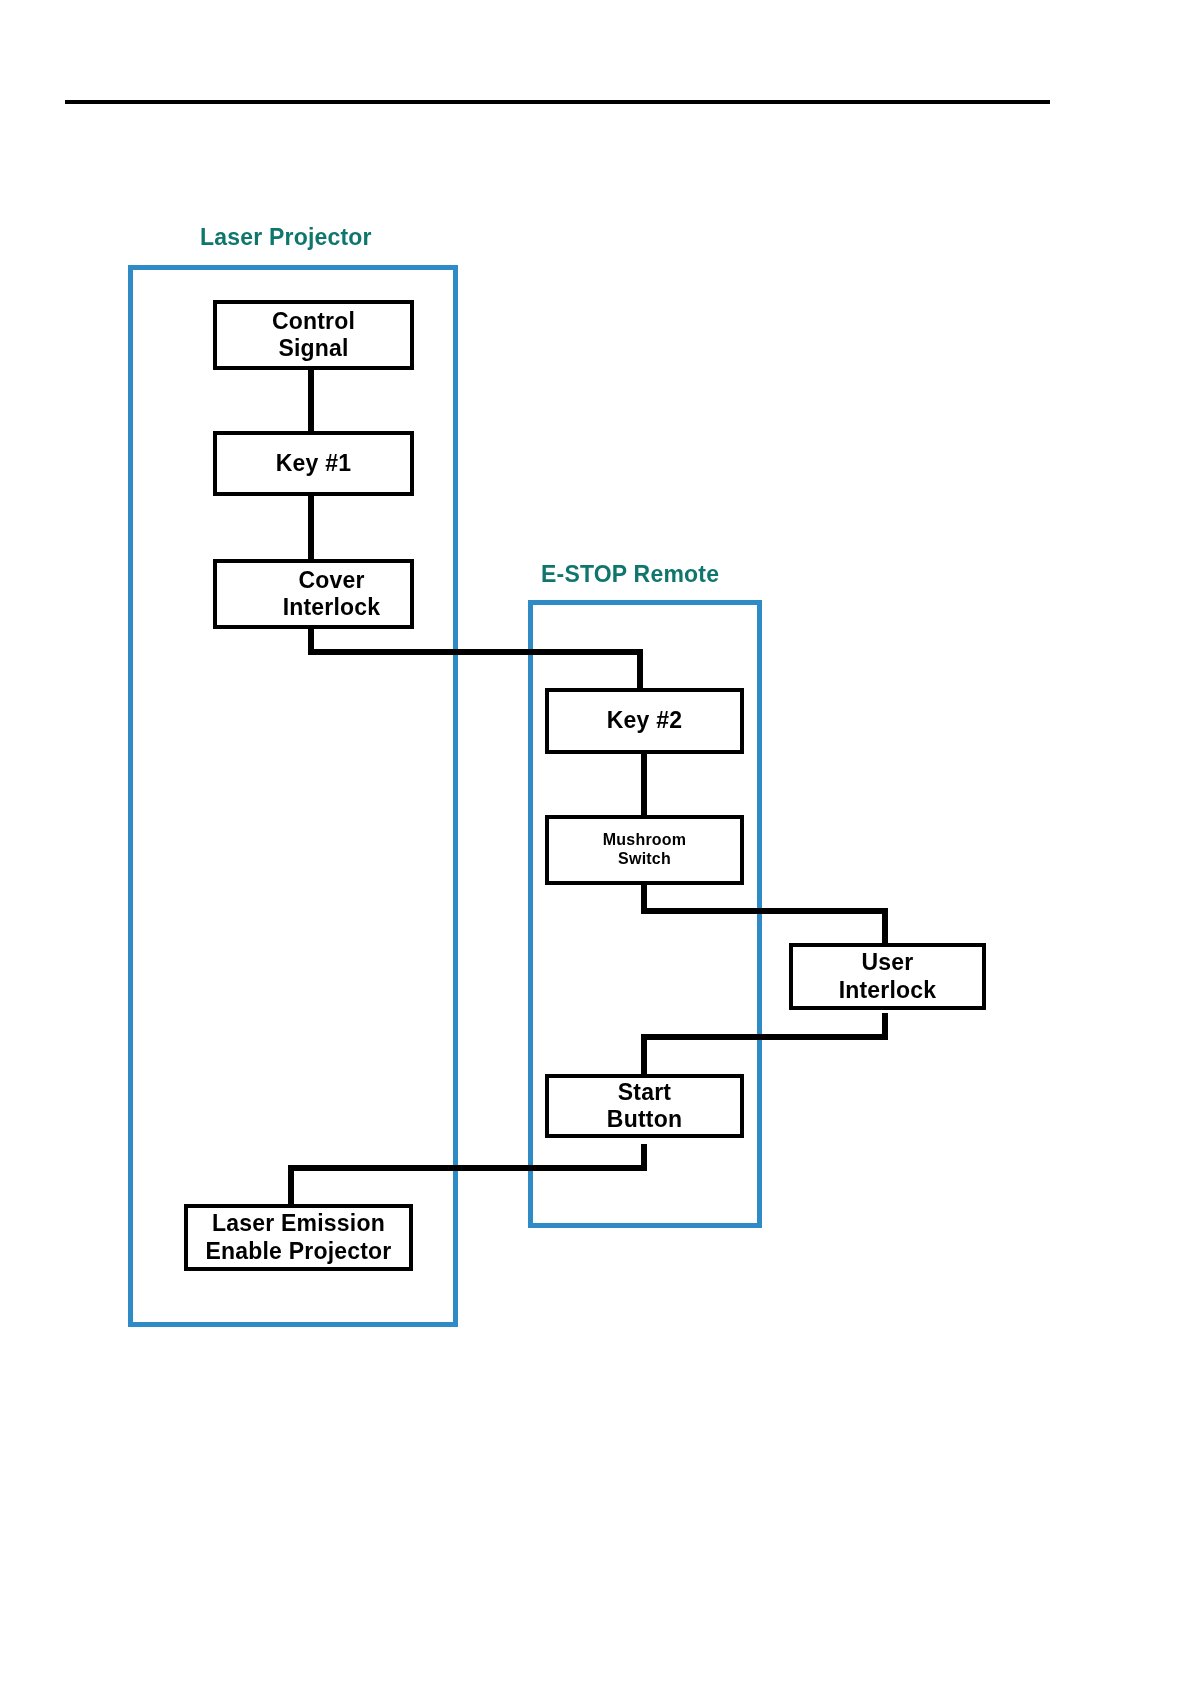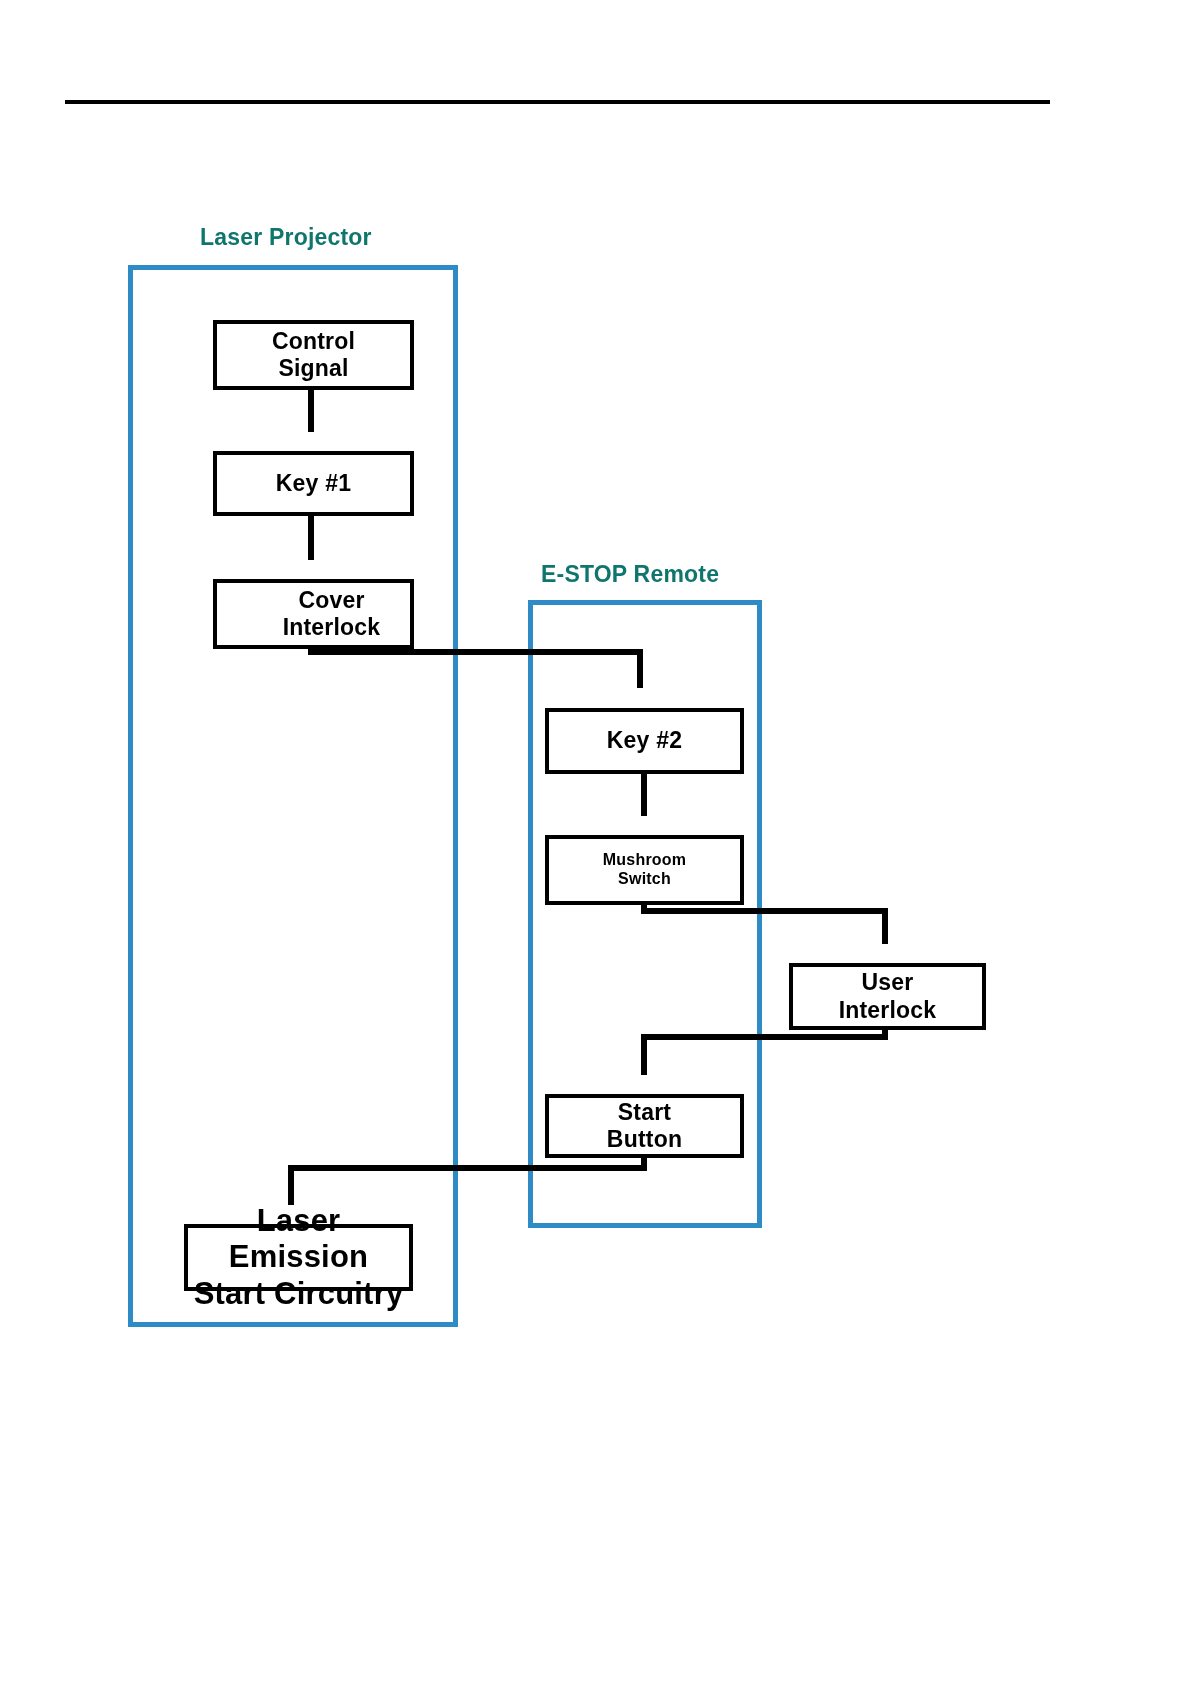--- a/index.html
+++ b/index.html
@@ -48,21 +48,20 @@
     background: #ffffff;
     display: flex;
     align-items: center;
     justify-content: center;
     text-align: center;
     font-weight: bold;
     color: #000000;
     line-height: 1.18;
     letter-spacing: 0.2px;
     z-index: 5;
-    margin-top: 20px;
   }
   .node span { display: block; }
 
   
   .wire {
     position: absolute;
     background: #000000;
     z-index: 3;
   }
 </style>
@@ -132,21 +131,21 @@
           <span>User</span>
           <span>Interlock</span>
         </div>
       </div>
       <div class="node" style="left: 545px; top: 1074px; width: 199px; height: 64px; font-size: 23px; border-color: rgb(0, 0, 0);">
         <div>
           <span>Start</span>
           <span>Button</span>
         </div>
       </div>
-      <div class="node" style="left: 184px; top: 1204px; width: 229px; height: 67px; font-size: 31px; border-color: rgb(0, 0, 0);">
+      <div class="node" style="left: 184px; top: 1204px; width: 229px; height: 67px; font-size: 23px; border-color: rgb(0, 0, 0);">
         <div>
           <span>Laser Emission</span>
-          <span>Start Circuitry</span>
+          <span>Enable Projector</span>
         </div>
       </div>
     </div>
 
 </div>
 
 </body></html>

